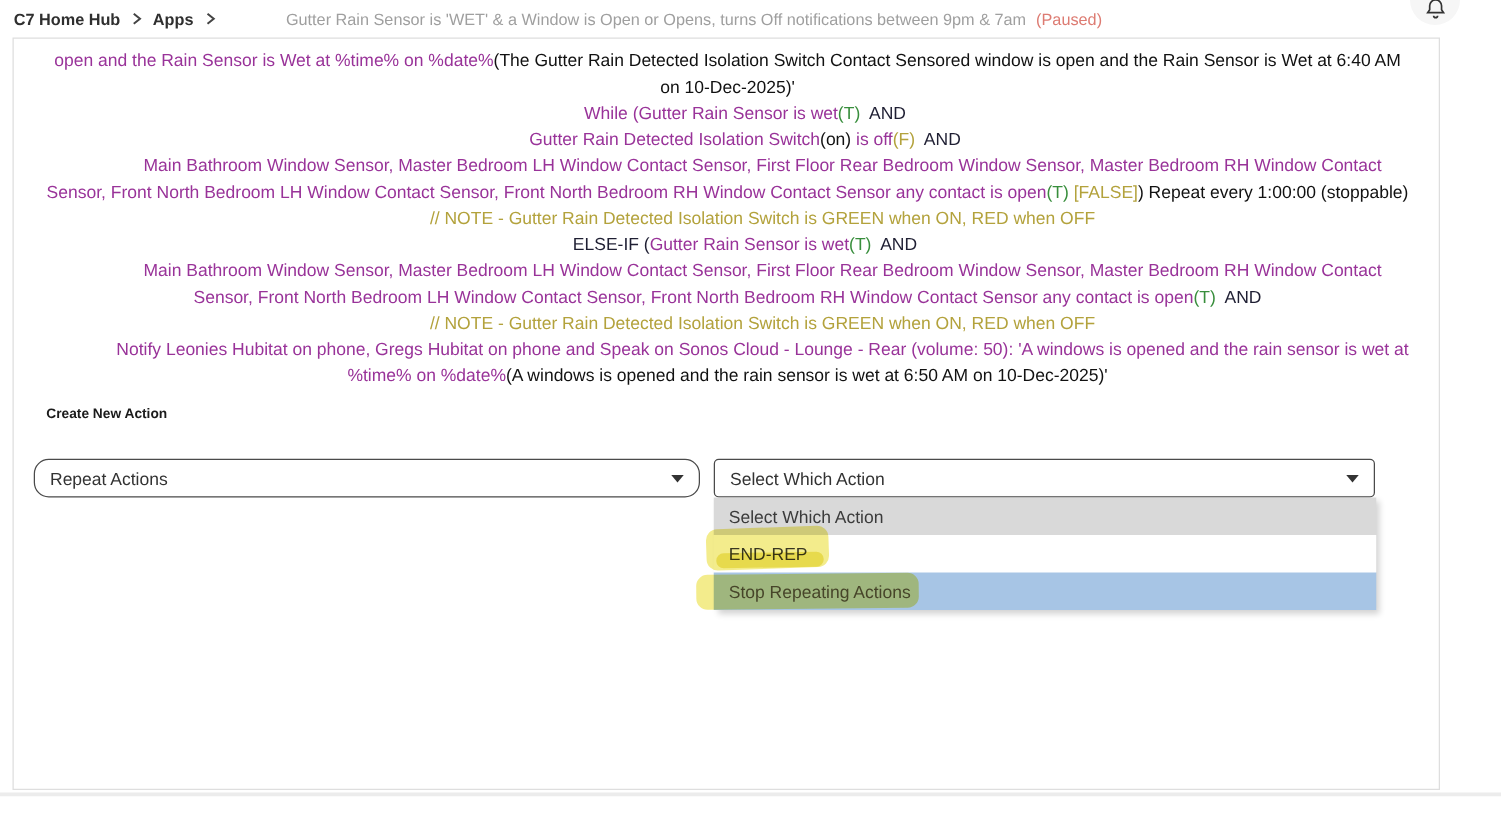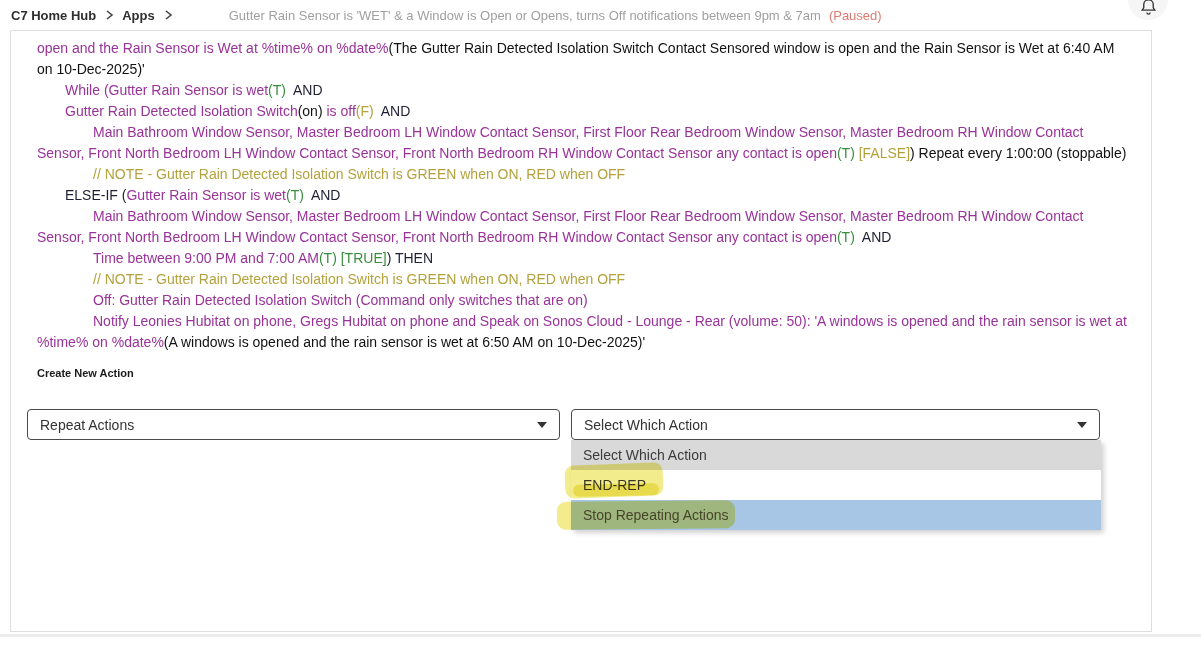--- a/index.html
+++ b/index.html
@@ -20,37 +20,37 @@
              background:#f6f6f6;display:flex;align-items:flex-end;justify-content:center;cursor:pointer;}
   .bell-wrap svg{width:19px;height:22px;margin-bottom:2px;}
 
   
   .card{position:absolute;left:10px;top:30px;width:1142px;height:602px;background:#fff;
         border:1px solid #dedede;box-sizing:border-box;}
   .bottom-band{position:absolute;left:0;top:634px;width:1201px;height:3px;background:#ececec;}
 
   
   .rule-text{padding-top:7px;font-size:14px;line-height:21px;color:#111;}
-  .rline{padding-left:26px;padding-right:24px;white-space:pre-wrap;word-wrap:break-word;}
+  .rline{padding-left:26px;padding-right:24px;white-space:pre-wrap;word-wrap:break-word;text-align:center;}
   .ind0{text-indent:0;}
   .ind1{text-indent:28px;}
   .ind2{text-indent:56px;}
   .c-purple{color:#993399;}
   .c-black{color:#111111;}
   .c-dark{color:#1f1f33;}
   .c-green{color:#388e3c;}
   .c-olive{color:#b3a23c;}
 
   
   .section-heading{margin:14px 0 0 26px;font-size:11px;font-weight:bold;color:#1b1b1b;}
   .selects-row{display:flex;gap:11px;margin:30px 0 0 16px;}
   .select-box{height:31px;box-sizing:border-box;border:1px solid #4a4a4a;border-radius:4px;
               background:#fff;display:flex;align-items:center;justify-content:space-between;
               padding:0 12px;font-size:14px;color:#333;cursor:pointer;}
-  .select-left{width:533px;}
+  .select-left{width:533px;border-radius:12px;}
   .select-right{width:529px;}
   .dd-arrow{width:0;height:0;border-left:5px solid transparent;border-right:5px solid transparent;
             border-top:6px solid #333;}
 
   
   .menu{position:relative;margin-left:560px;width:530px;box-shadow:3px 3px 5px rgba(0,0,0,0.18);}
   .menu-row{height:30px;line-height:30px;padding-left:12px;font-size:14px;color:#3b3b3b;
             cursor:pointer;box-sizing:border-box;}
   .row-placeholder{background:#d9d9d9;}
   .row-plain{background:#ffffff;}
@@ -93,23 +93,21 @@
 <div class="card">
 
   <div class="rule-text" id="rule-lines">
       <div class="rline ind0"><span class="c-purple">open and the Rain Sensor is Wet at %time% on %date%</span><span class="c-black">(The Gutter Rain Detected Isolation Switch Contact Sensored window is open and the Rain Sensor is Wet at 6:40 AM on 10-Dec-2025)'</span></div>
       <div class="rline ind1"><span class="c-purple">While (Gutter Rain Sensor is wet</span><span class="c-green">(T)</span><span class="c-dark">  AND</span></div>
       <div class="rline ind1"><span class="c-purple">Gutter Rain Detected Isolation Switch</span><span class="c-black">(on)</span><span class="c-purple"> is off</span><span class="c-olive">(F)</span><span class="c-dark">  AND</span></div>
       <div class="rline ind2"><span class="c-purple">Main Bathroom Window Sensor, Master Bedroom LH Window Contact Sensor, First Floor Rear Bedroom Window Sensor, Master Bedroom RH Window Contact Sensor, Front North Bedroom LH Window Contact Sensor, Front North Bedroom RH Window Contact Sensor any contact is open</span><span class="c-green">(T)</span><span class="c-dark"> </span><span class="c-olive">[FALSE]</span><span class="c-black">) Repeat every 1:00:00 (stoppable)</span></div>
       <div class="rline ind2"><span class="c-olive">// NOTE - Gutter Rain Detected Isolation Switch is GREEN when ON, RED when OFF</span></div>
       <div class="rline ind1"><span class="c-dark">ELSE-IF (</span><span class="c-purple">Gutter Rain Sensor is wet</span><span class="c-green">(T)</span><span class="c-dark">  AND</span></div>
       <div class="rline ind2"><span class="c-purple">Main Bathroom Window Sensor, Master Bedroom LH Window Contact Sensor, First Floor Rear Bedroom Window Sensor, Master Bedroom RH Window Contact Sensor, Front North Bedroom LH Window Contact Sensor, Front North Bedroom RH Window Contact Sensor any contact is open</span><span class="c-green">(T)</span><span class="c-dark">  AND</span></div>
-      <div class="rline ind2"><span class="c-purple">Time between 9:00 PM and 7:00 AM</span><span class="c-green">(T)</span><span class="c-dark"> </span><span class="c-green">[TRUE]</span><span class="c-dark">) THEN</span></div>
       <div class="rline ind2"><span class="c-olive">// NOTE - Gutter Rain Detected Isolation Switch is GREEN when ON, RED when OFF</span></div>
-      <div class="rline ind2"><span class="c-purple">Off: Gutter Rain Detected Isolation Switch (Command only switches that are on)</span></div>
       <div class="rline ind2"><span class="c-purple">Notify Leonies Hubitat on phone, Gregs Hubitat on phone and Speak on Sonos Cloud - Lounge - Rear (volume: 50): 'A windows is opened and the rain sensor is wet at %time% on %date%</span><span class="c-black">(A windows is opened and the rain sensor is wet at 6:50 AM on 10-Dec-2025)'</span></div>
     </div>
 
   <div class="section-heading">Create New Action</div>
 
   <div class="selects-row">
     <div class="select-box select-left">
       <span>Repeat Actions</span>
       <span class="dd-arrow"></span>
     </div>

